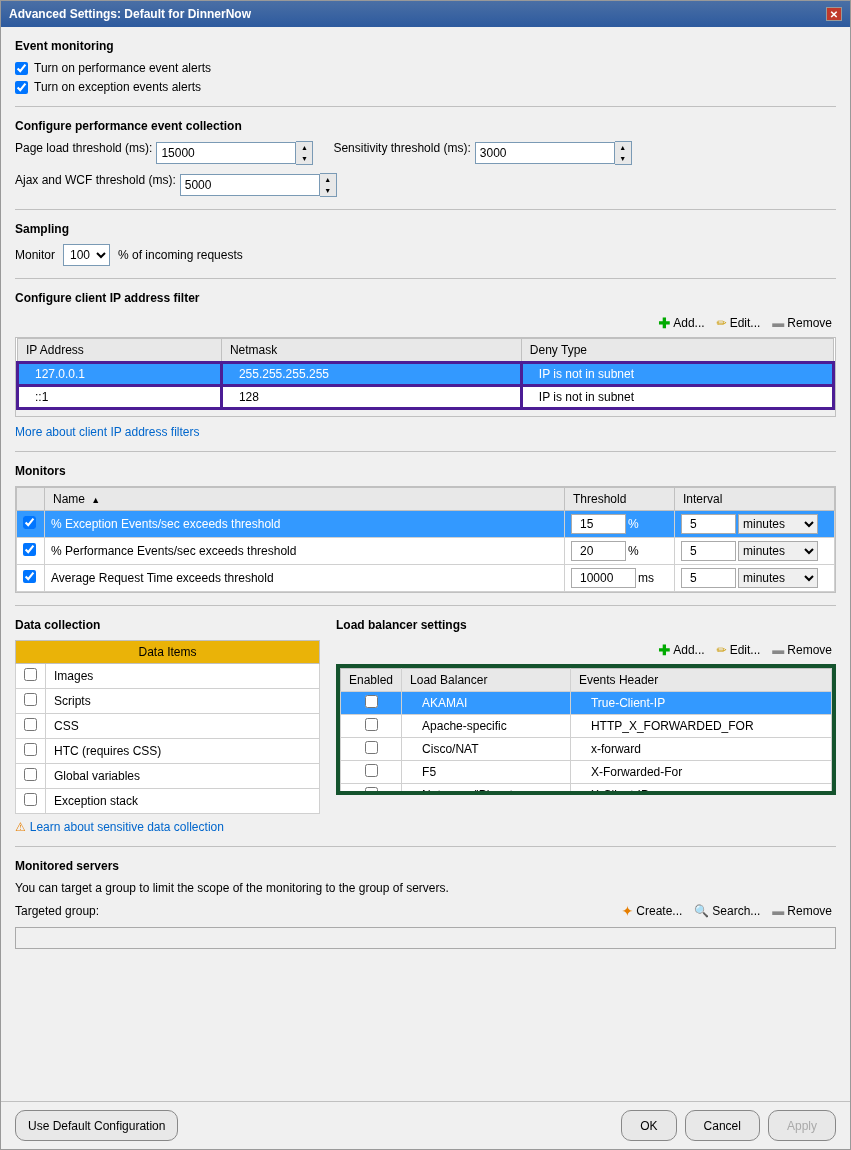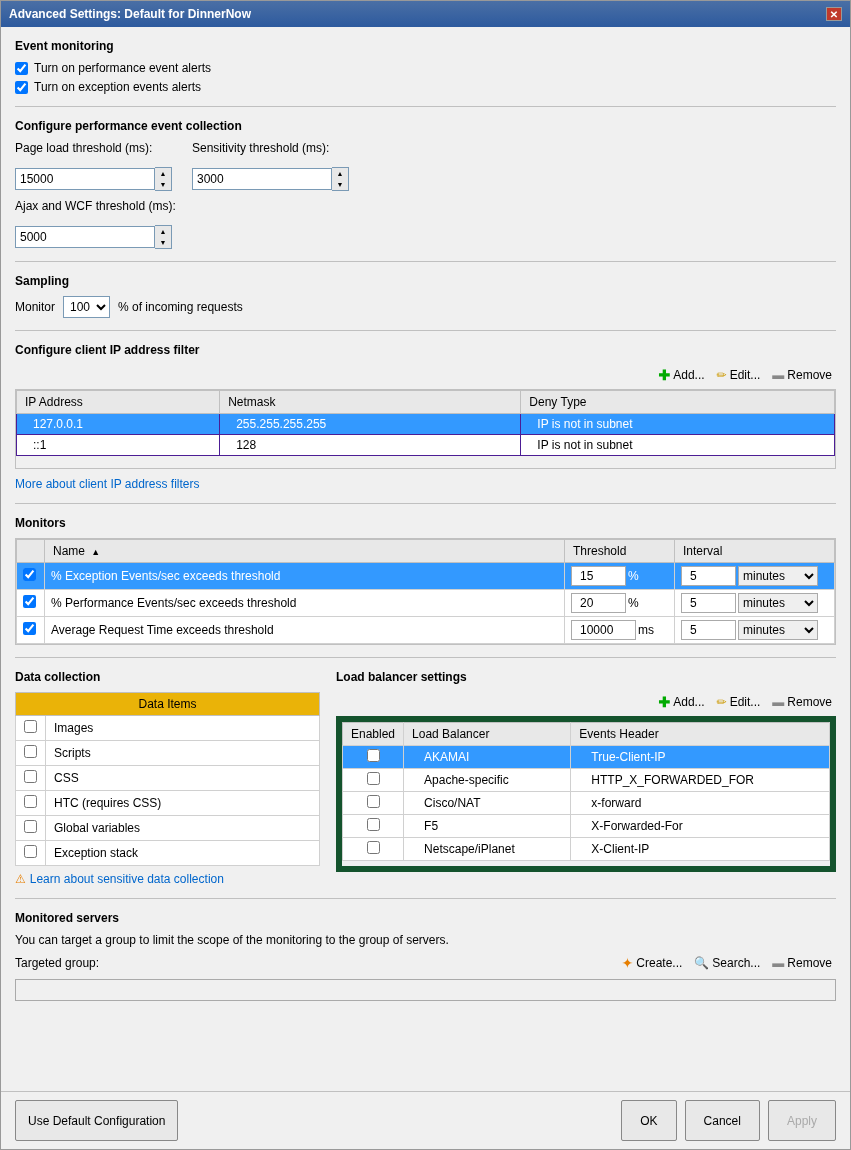--- a/index.html
+++ b/index.html
@@ -13,38 +13,38 @@
     
     .content { flex: 1; padding: 12px 14px; overflow-y: auto; background: #f0f0f0; }
     
     .section-title { font-weight: bold; font-size: 12px; margin-bottom: 8px; color: #000; }
     .divider { border: none; border-top: 1px solid #c0c0c0; margin: 12px 0; }
     
     .checkbox-row { display: flex; align-items: center; gap: 6px; margin-bottom: 5px; }
     .checkbox-row input[type="checkbox"] { width: 13px; height: 13px; }
     
     .form-row { display: flex; gap: 20px; align-items: flex-start; margin-bottom: 8px; }
-    .form-group { display: flex; flex-direction: column; gap: 12px; }
+    .form-group { display: flex; flex-direction: row; gap: 4px; }
     .form-label { font-size: 12px; color: #000; }
     .spinner-wrap { display: flex; align-items: center; }
     .spinner-input { width: 140px; height: 22px; border: 1px solid #7a9ab5; padding: 2px 4px; font-size: 12px; background: white; }
     .spinner-btn { display: flex; flex-direction: column; border: 1px solid #7a9ab5; border-left: none; background: #e8e8e8; }
     .spin-up, .spin-down { width: 16px; height: 11px; display: flex; align-items: center; justify-content: center; font-size: 7px; cursor: pointer; background: #e8e8e8; border: none; }
     
     .sampling-row { display: flex; align-items: center; gap: 8px; }
     .sampling-select { height: 22px; border: 1px solid #7a9ab5; background: white; font-size: 12px; padding: 0 2px; }
     .toolbar-row { display: flex; justify-content: flex-end; gap: 4px; align-items: center; margin-bottom: 4px; }
     .tool-btn { display: flex; align-items: center; gap: 3px; font-size: 12px; cursor: pointer; color: #000; background: none; border: none; padding: 2px 4px; }
     .tool-btn .icon-add { color: #00aa00; font-size: 14px; font-weight: bold; }
     .tool-btn .icon-edit { color: #cc9900; }
     .tool-btn .icon-remove { color: #888; }
     
     .data-table { width: 100%; border: 1px solid #c0c0c0; border-collapse: collapse; background: white; }
     .data-table th { background: #e8e8e8; border: 1px solid #c0c0c0; padding: 4px 8px; text-align: left; font-size: 12px; font-weight: normal; }
-    .data-table td { border: 1px solid #4c1d95; padding: 3px 16px; font-size: 12px; }
+    .data-table td { border: 3px solid #4c1d95; padding: 3px 16px; font-size: 12px; }
     .data-table tr.selected td { background: #3399ff; color: white; }
     
     .link { color: #0066cc; text-decoration: none; cursor: pointer; font-size: 12px; }
     .monitors-table { width: 100%; border: 1px solid #c0c0c0; border-collapse: collapse; background: white; }
     .monitors-table th { background: #e8e8e8; border: 1px solid #c0c0c0; padding: 4px 8px; text-align: left; font-size: 12px; font-weight: normal; }
     .monitors-table td { border: 1px solid #d0d0d0; padding: 3px 6px; font-size: 12px; }
     .monitors-table tr.selected td { background: #3399ff; color: white; }
     .monitor-input { width: 55px; height: 20px; border: 1px solid #aaa; font-size: 12px; padding: 1px 8px; }
     .monitor-select { height: 20px; border: 1px solid #aaa; font-size: 12px; width: 80px; }
     
@@ -60,29 +60,29 @@
     .lb-table th { background: #e8e8e8; border: 1px solid #c0c0c0; padding: 4px 8px; text-align: left; font-size: 12px; font-weight: normal; }
     .lb-table td { border: 1px solid #d0d0d0; padding: 3px 20px; font-size: 12px; }
     .lb-table tr.selected td { background: #3399ff; color: white; }
     
     .info-icon { color: #e67e00; margin-right: 4px; }
     .group-actions { display: flex; gap: 4px; align-items: center; }
     .group-btn { display: flex; align-items: center; gap: 3px; font-size: 12px; cursor: pointer; color: #000; background: none; border: none; padding: 2px 4px; }
     
     .bottom-bar { display: flex; justify-content: space-between; align-items: center; padding: 8px 14px; border-top: 1px solid #c0c0c0; background: #f0f0f0; }
     .bottom-right { display: flex; gap: 8px; }
-    .btn { height: 41px; padding: 2px 18px; border: 1px solid #888; background: #e8e8e8; font-size: 12px; cursor: pointer; border-radius: 2px; }
+    .btn { height: 31px; padding: 2px 18px; border: 1px solid #888; background: #e8e8e8; font-size: 12px; cursor: pointer; border-radius: 10px; }
     .btn:disabled { color: #aaa; cursor: default; background: #e8e8e8; }
     .btn-default-config { padding: 2px 12px; }
     
     .sort-arrow { font-size: 9px; margin-left: 3px; }
     
     .section-container { margin-bottom: 4px; }
     
-    .lb-container { height: 156px; overflow-y: auto; border: 6px solid #14532d; }
+    .lb-container { height: 131px; overflow-y: auto; border: 4px solid #14532d; }
     .lb-container table { border: none; width: 100%; }
     .lb-container table th, .lb-container table td { border-right: 1px solid #d0d0d0; border-bottom: 1px solid #d0d0d0; }
     
     .monitors-container { border: 1px solid #c0c0c0; overflow-y: auto; max-height: 110px; }
     
     .ip-table-container { border: 1px solid #c0c0c0; min-height: 80px; }
     
     .targeted-input-row { margin-top: 6px; display: flex; align-items: center; gap: 4px; }
     .targeted-input { width: 100%; height: 22px; border: 1px solid #aaa; background: #f0f0f0; font-size: 12px; padding: 2px 4px; }
   </style>

